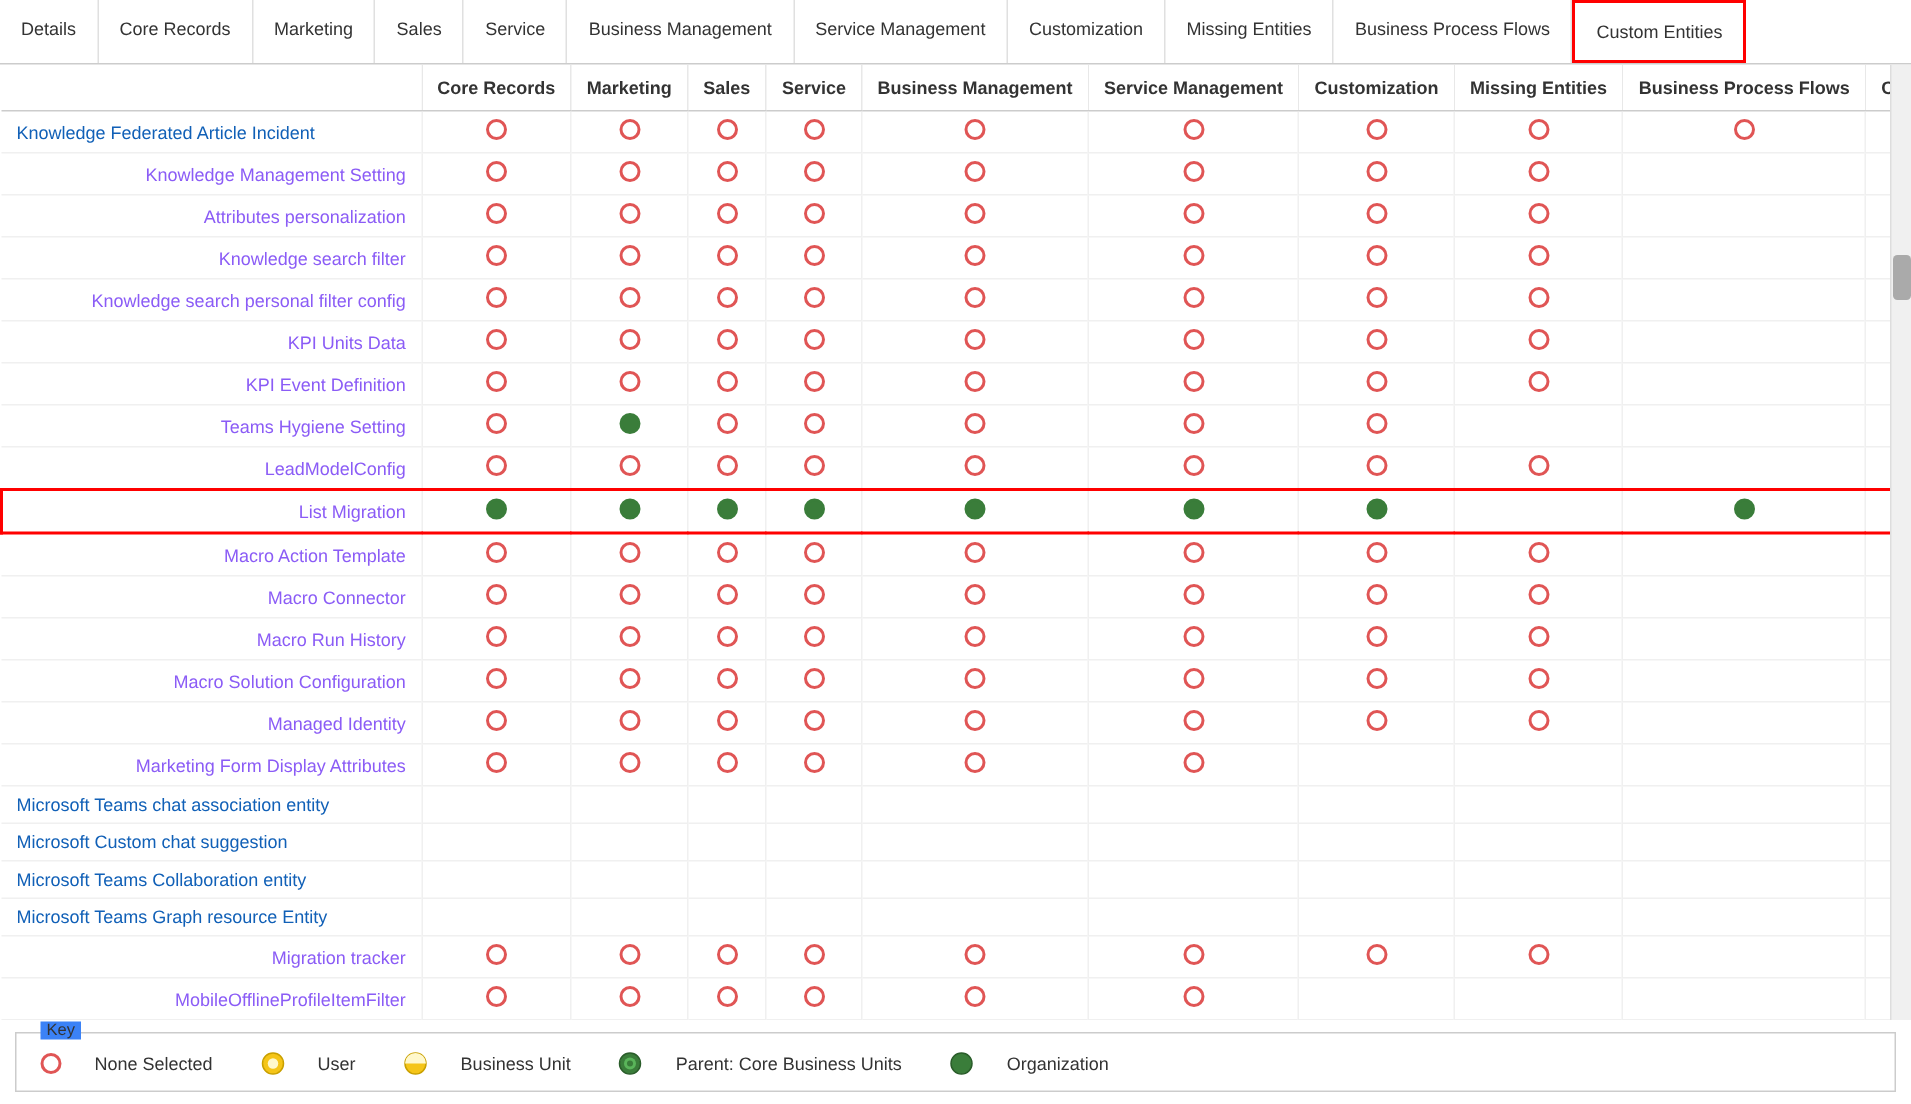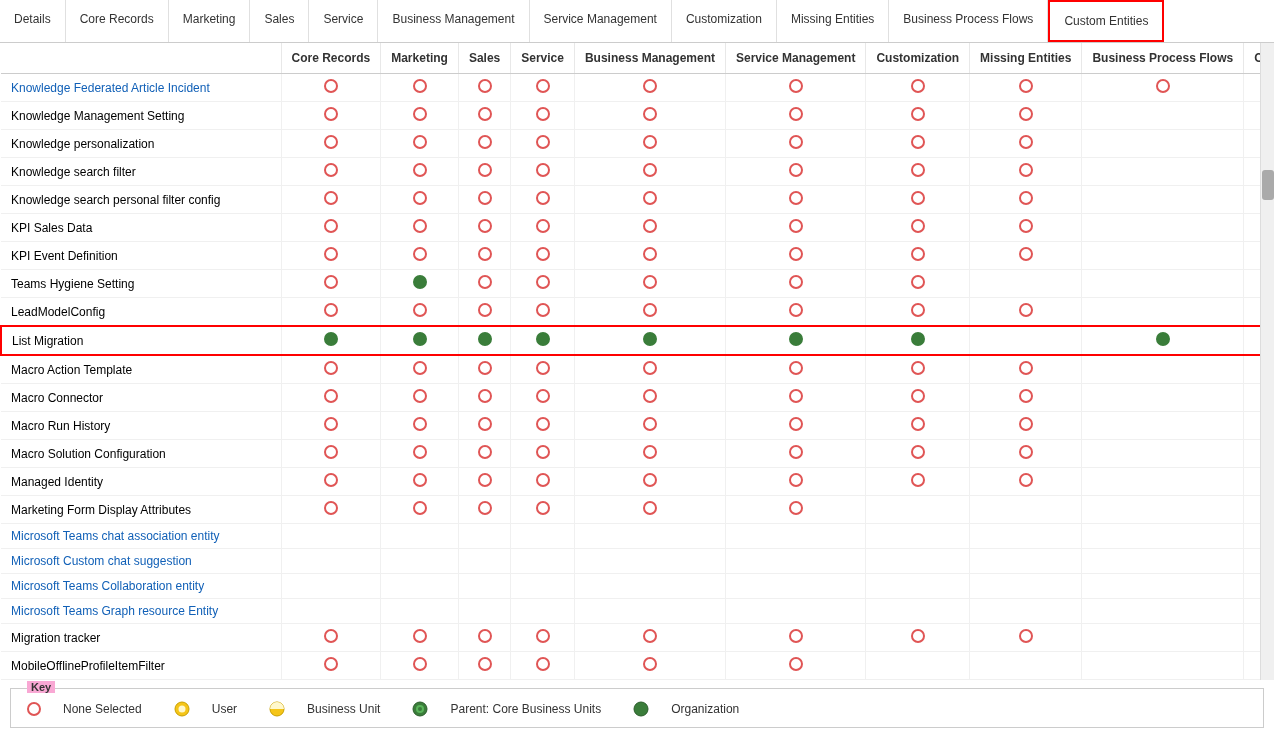--- a/index.html
+++ b/index.html
@@ -64,21 +64,21 @@
       padding: 5px 10px;
       border-right: 1px solid #f0f0f0;
       text-align: center;
     }
     tbody td.col-name {
       text-align: left;
       color: #1160b7;
       white-space: nowrap;
       padding-left: 10px;
     }
-    tbody td.col-name.black { color: #000000; }
+    tbody td.col-name.black { color: #8b5cf6; text-align: right; }
     tbody td.col-name.blue-link { color: #1160b7; }
 
     
     .circle {
       display: inline-block;
       width: 14px;
       height: 14px;
       border-radius: 50%;
       border: 2px solid #e05555;
       background: transparent;
@@ -102,24 +102,24 @@
       width: 12px;
       left: 1px;
       top: 20%;
       height: 30px;
       background: #aaa;
       border-radius: 3px;
     }
     .key-title {
       position: absolute;
       margin-top: -20px;
-      background: #f9a8d4;
+      background: #3b82f6;
       padding: 0 4px;
       font-size: 11px;
-      font-weight: 700;
+      font-weight: 400;
     }
     .key-wrapper {
       position: relative;
       border: 1px solid #ccc;
       margin: 8px 10px;
       padding: 12px 16px 10px;
       flex-shrink: 0;
     }
     .key-items {
       display: flex;
@@ -201,21 +201,21 @@
               <td><span class="circle none"></span></td>
               <td><span class="circle none"></span></td>
               <td><span class="circle none"></span></td>
               <td><span class="circle none"></span></td>
               <td><span class="circle none"></span></td>
               <td><span class="circle none"></span></td>
               <td></td>
               <td></td>
             </tr>
             <tr>
-              <td class="col-name black">Knowledge personalization</td>
+              <td class="col-name black">Attributes personalization</td>
               <td><span class="circle none"></span></td>
               <td><span class="circle none"></span></td>
               <td><span class="circle none"></span></td>
               <td><span class="circle none"></span></td>
               <td><span class="circle none"></span></td>
               <td><span class="circle none"></span></td>
               <td><span class="circle none"></span></td>
               <td><span class="circle none"></span></td>
               <td></td>
               <td></td>
@@ -240,21 +240,21 @@
               <td><span class="circle none"></span></td>
               <td><span class="circle none"></span></td>
               <td><span class="circle none"></span></td>
               <td><span class="circle none"></span></td>
               <td><span class="circle none"></span></td>
               <td><span class="circle none"></span></td>
               <td></td>
               <td></td>
             </tr>
             <tr>
-              <td class="col-name black">KPI Sales Data</td>
+              <td class="col-name black">KPI Units Data</td>
               <td><span class="circle none"></span></td>
               <td><span class="circle none"></span></td>
               <td><span class="circle none"></span></td>
               <td><span class="circle none"></span></td>
               <td><span class="circle none"></span></td>
               <td><span class="circle none"></span></td>
               <td><span class="circle none"></span></td>
               <td><span class="circle none"></span></td>
               <td></td>
               <td></td>

